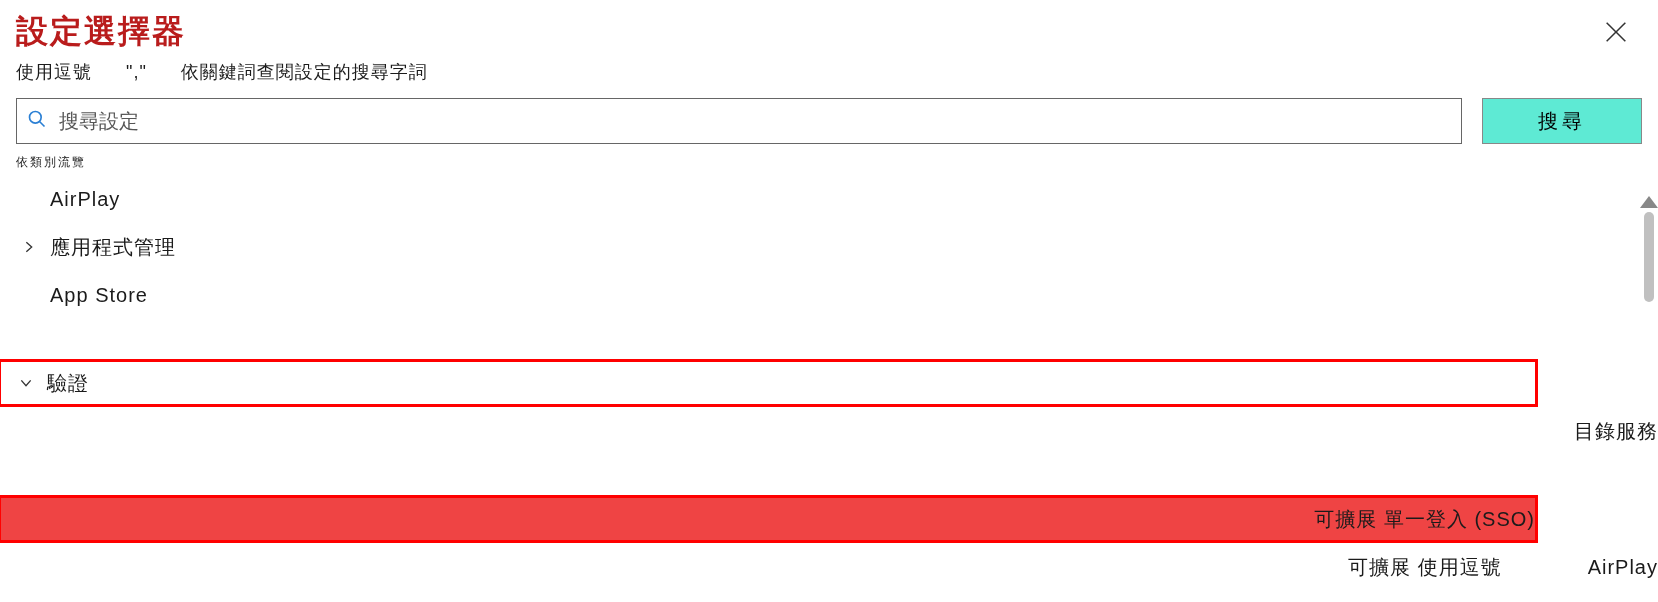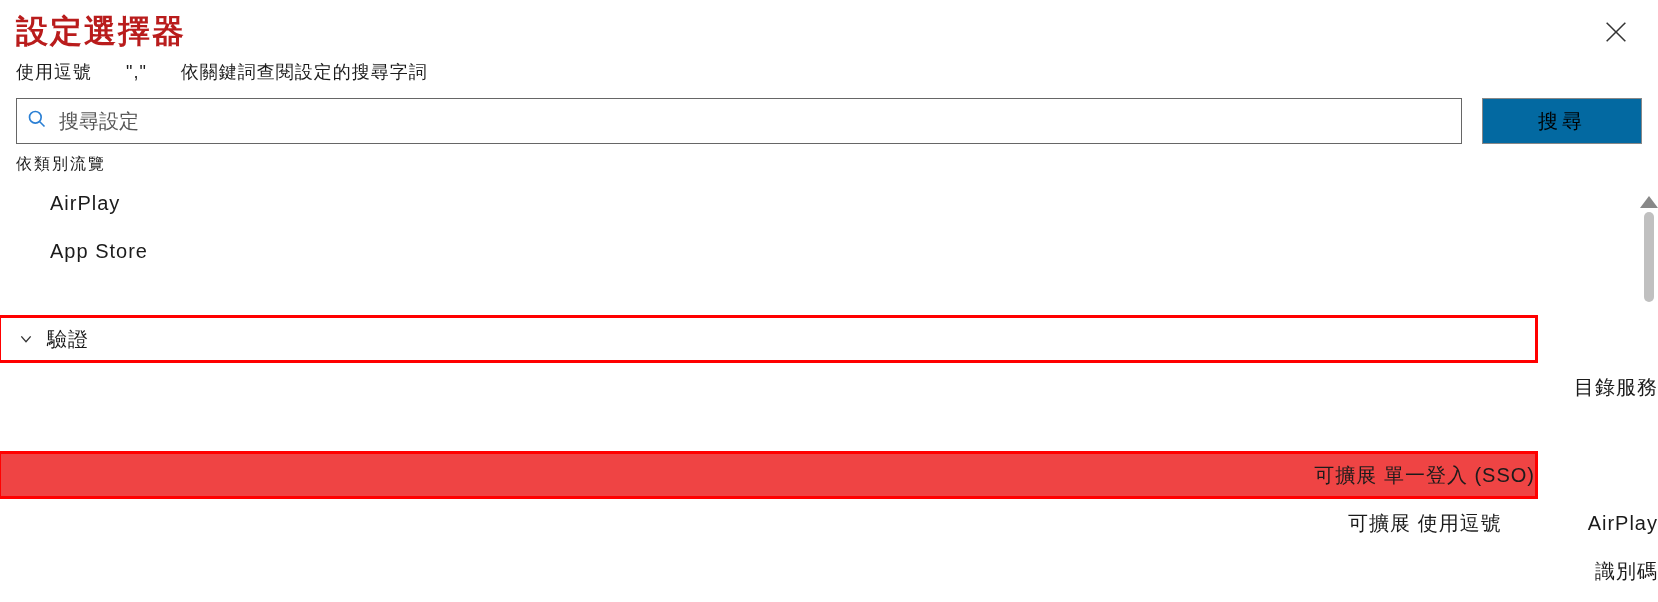--- a/index.html
+++ b/index.html
@@ -75,28 +75,28 @@
       color: #333;
       background: transparent;
     }
     .search-input::placeholder {
       color: #555;
     }
     .search-btn {
       width: 160px;
       height: 46px;
       border: 1px solid #888;
-      background: #0369a1;
+      background: #5eead4;
       font-size: 20px;
       font-family: inherit;
       cursor: pointer;
       letter-spacing: 4px;
     }
     .browse-label {
-      font-size: 16px;
+      font-size: 12px;
       padding: 4px 29px 4px 16px;
       color: #1b1b1b;
       letter-spacing: 2px;
     }
     .tree-container {
       position: relative;
       padding-left: 4px;
     }
     .tree-item {
       display: flex;
@@ -207,20 +207,28 @@
 
 <div class="browse-label">依類別流覽</div>
 
 <div class="tree-container">
 
   <div class="tree-item level-1">
     <span class="no-chevron"></span>
     <span class="label">AirPlay</span>
   </div>
 
+  <div class="tree-item level-1">
+    <span class="chevron">
+      <svg viewBox="0 0 24 24" fill="none" stroke="#333" stroke-width="2">
+        <polyline points="8,5 16,12 8,19"></polyline>
+      </svg>
+    </span>
+    <span class="label">應用程式管理</span>
+  </div>
 
   <div class="tree-item level-1">
     <span class="no-chevron"></span>
     <span class="label">App Store</span>
   </div>
 
   <div class="tree-item level-1 highlight-red">
     <span class="chevron">
       <svg viewBox="0 0 24 24" fill="none" stroke="#333" stroke-width="2">
         <polyline points="5,8 12,16 19,8"></polyline>

